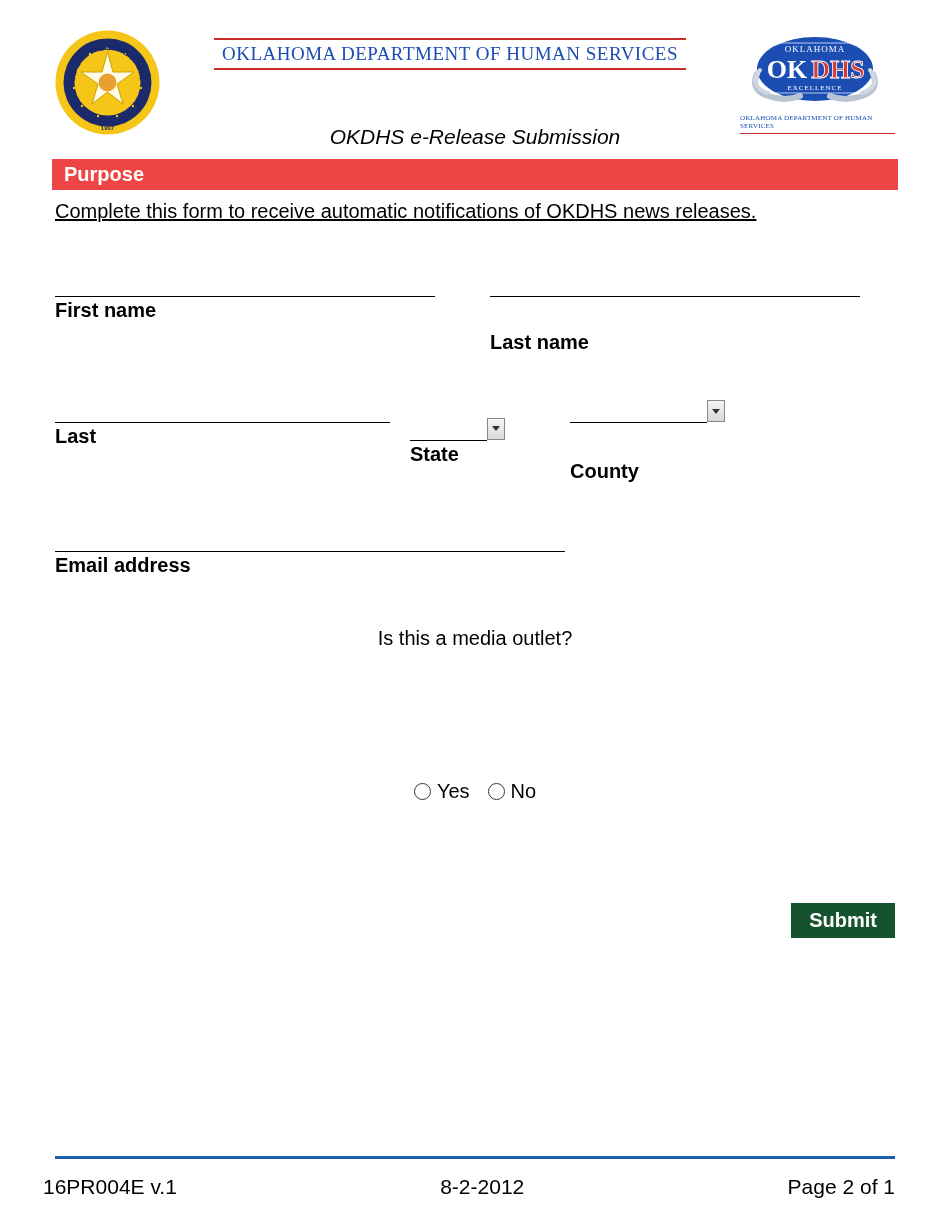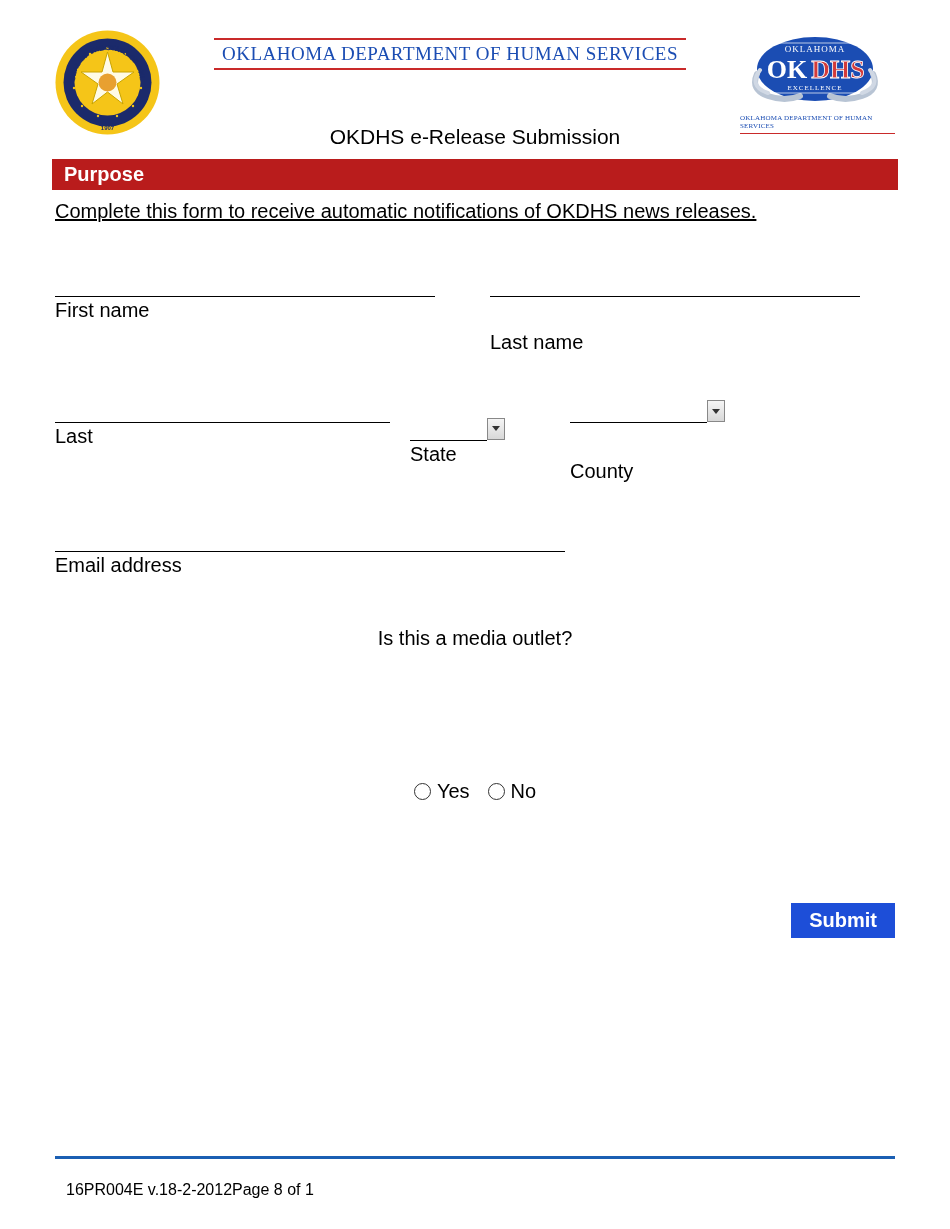--- a/index.html
+++ b/index.html
@@ -63,23 +63,24 @@
       border-bottom: 1.5px solid #c92a2a;
       padding: 2px 0 3px 0;
       letter-spacing: 0.2px;
       font-family: Georgia, serif;
     }
     .page-title {
       text-align: center;
       font-size: 21px;
       margin-top: -20px;
       margin-bottom: 10px;
+      font-style: italic;
     }
     .section-bar {
-      background: #b91c1c;
+      background: #ef4444;
       color: #fff;
       font-size: 20px;
       font-weight: bold;
       padding: 4px 12px;
       margin-left: -3px;
       margin-right: -3px;
     }
     .instructions {
       font-size: 20px;
       margin-top: 10px;
@@ -108,20 +109,21 @@
       border: none;
       outline: none;
       width: 100%;
       font-size: 18px;
       background: transparent;
       padding-bottom: 1px;
     }
     .field-label {
       font-size: 20px;
       margin-top: 2px;
+      font-weight: bold;
     }
     .firstname-field { width: 380px; }
     .lastname-field { width: 370px; margin-left: 15px; gap: 32px; }
     .city-field { width: 335px; }
     .state-field { width: 95px; margin-left: -20px; justify-content: center; }
     .county-field { width: 155px; gap: 35px; }
     .email-field { width: 510px; }
     .select-wrap {
       display: flex;
       align-items: flex-end;
@@ -172,44 +174,44 @@
       height: 17px;
       border: 1.5px solid #333;
       border-radius: 50%;
       cursor: pointer;
     }
     .submit-row {
       text-align: right;
       margin-top: 100px;
     }
     .submit-btn {
-      background: #1d4ed8;
+      background: #14532d;
       color: #fff;
       border: none;
       font-size: 20px;
       font-weight: bold;
       padding: 6px 18px;
       cursor: pointer;
     }
     .footer-rule {
       position: absolute;
       left: 55px;
       right: 55px;
       bottom: 70px;
       height: 3px;
       background: #1b5fb3;
     }
     .footer {
       position: absolute;
-      left: 66px;
+      left: 43px;
       right: 55px;
       bottom: 30px;
       display: flex;
-      justify-content: flex-start;
-      font-size: 16px;
+      justify-content: space-between;
+      font-size: 21px;
     }
   </style>
 </head>
 <body>
 
 <div class="page">
 
   <div class="header-row">
     <div class="seal">
       <svg viewBox="0 0 105 105">
@@ -332,16 +334,16 @@
 
     <div class="submit-row">
       <button class="submit-btn">Submit</button>
     </div>
   </div>
 
   <div class="footer-rule"></div>
   <div class="footer">
     <span>16PR004E v.1</span>
     <span>8-2-2012</span>
-    <span>Page 8 of 1</span>
+    <span>Page 2 of 1</span>
   </div>
 
 </div>
 
 </body></html>

